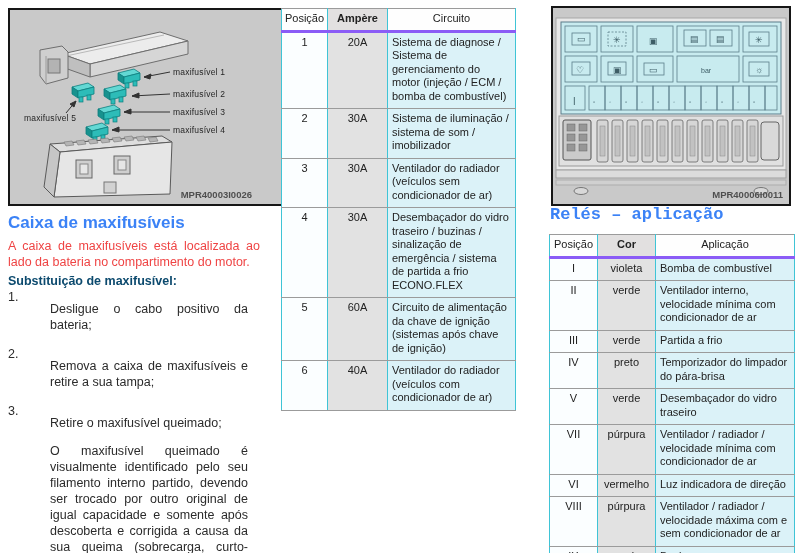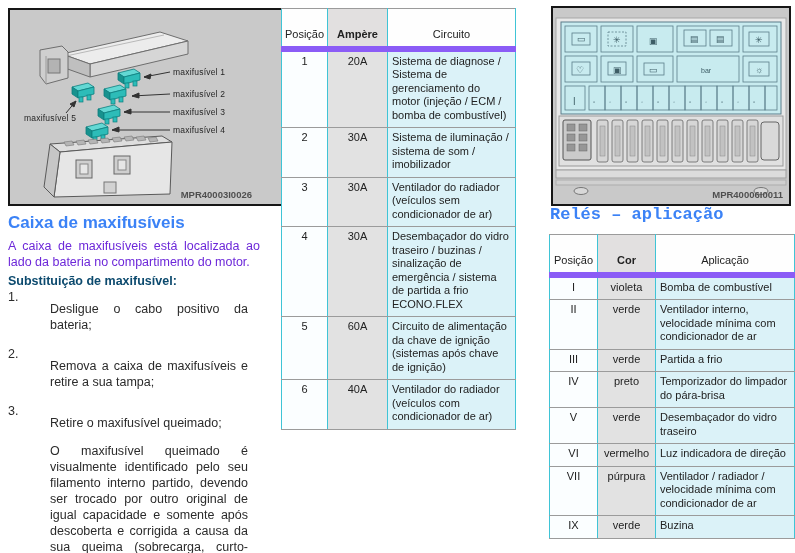--- a/index.html
+++ b/index.html
@@ -12,21 +12,21 @@
   .col-left{position:absolute;left:8px;top:8px;width:252px;}
   .illus-frame{
     border:2px solid #161616;background:#c9c9c9;box-sizing:border-box;
   }
   .illus-left{width:280px;height:198px;}
   h2.sec-title{
     font-size:17px;font-weight:bold;color:#3b82f6;
     margin:7px 0 5px 0;letter-spacing:0;
   }
   p.body-text{
-    font-size:12.5px;line-height:16px;text-align:justify;margin:0 0 2px 0;color:#6d28d9;
+    font-size:12.5px;line-height:16px;text-align:justify;margin:0 0 2px 0;color:#ef4444;
   }
   p.subhead{
     font-size:12.5px;font-weight:bold;margin:4px 0 1px 0;color:#0c4a6e;
   }
   .steps{margin:0;padding:0;}
   .step{display:flex;margin:0 0 1px 0;}
   .step-num{flex:0 0 30px;font-size:12.5px;line-height:16px;color:#2b2b2b;}
   .step-body{flex:1;font-size:12.5px;line-height:16px;text-align:justify;color:#2b2b2b;}
   .step-body p{margin:12px;}
   
@@ -34,21 +34,21 @@
     border-collapse:collapse;table-layout:fixed;
     font-size:11px;line-height:13.5px;color:#222;
   }
   .dtable th,.dtable td{
     border-left:1px solid #3fc4d6;border-right:1px solid #3fc4d6;
     border-top:1px solid #9b9b9b;border-bottom:1px solid #9b9b9b;
     padding:3px 4px 5px 4px;vertical-align:top;font-weight:normal;
     overflow:hidden;
   }
   .dtable thead th{
-    border-bottom:6px solid #8b5cf6;text-align:center;padding:19px 2px 4px 2px;
+    border-bottom:3px solid #8b5cf6;text-align:center;padding:3px 2px 4px 2px;
     background:#fefefe;
   }
   .dtable thead th:nth-child(2){background:#e2e0e0;font-weight:bold;}
   .dtable tbody td:nth-child(1){background:#fbfeff;text-align:center;}
   .dtable tbody td:nth-child(2){background:#e2e2e2;text-align:center;}
   .dtable tbody td:nth-child(3){background:#dbf2f8;text-align:left;}
   #fuse-table{position:absolute;left:281px;top:8px;width:234px;}
   #relay-table{position:absolute;left:549px;top:234px;width:245px;}
   
   .illus-right{position:absolute;left:551px;top:6px;width:240px;height:200px;}
@@ -379,28 +379,33 @@
         <td>IV</td>
         <td>preto</td>
         <td>Temporizador do limpador do pára-brisa</td>
       </tr>
       <tr>
         <td>V</td>
         <td>verde</td>
         <td>Desembaçador do vidro traseiro</td>
       </tr>
       <tr>
+        <td>VII</td>
+        <td>púrpura</td>
+        <td>Ventilador / radiador / velocidade mínima com condicionador de ar</td>
+      </tr>
+      <tr>
         <td>VI</td>
         <td>vermelho</td>
         <td>Luz indicadora de direção</td>
       </tr>
       <tr>
-        <td>VII</td>
+        <td>VIII</td>
         <td>púrpura</td>
-        <td>Ventilador / radiador / velocidade mínima com condicionador de ar</td>
+        <td>Ventilador / radiador / velocidade máxima com e sem condicionador de ar</td>
       </tr>
       <tr>
         <td>IX</td>
         <td>verde</td>
         <td>Buzina</td>
       </tr>
     </tbody>
 </table>
 
 </body></html>

